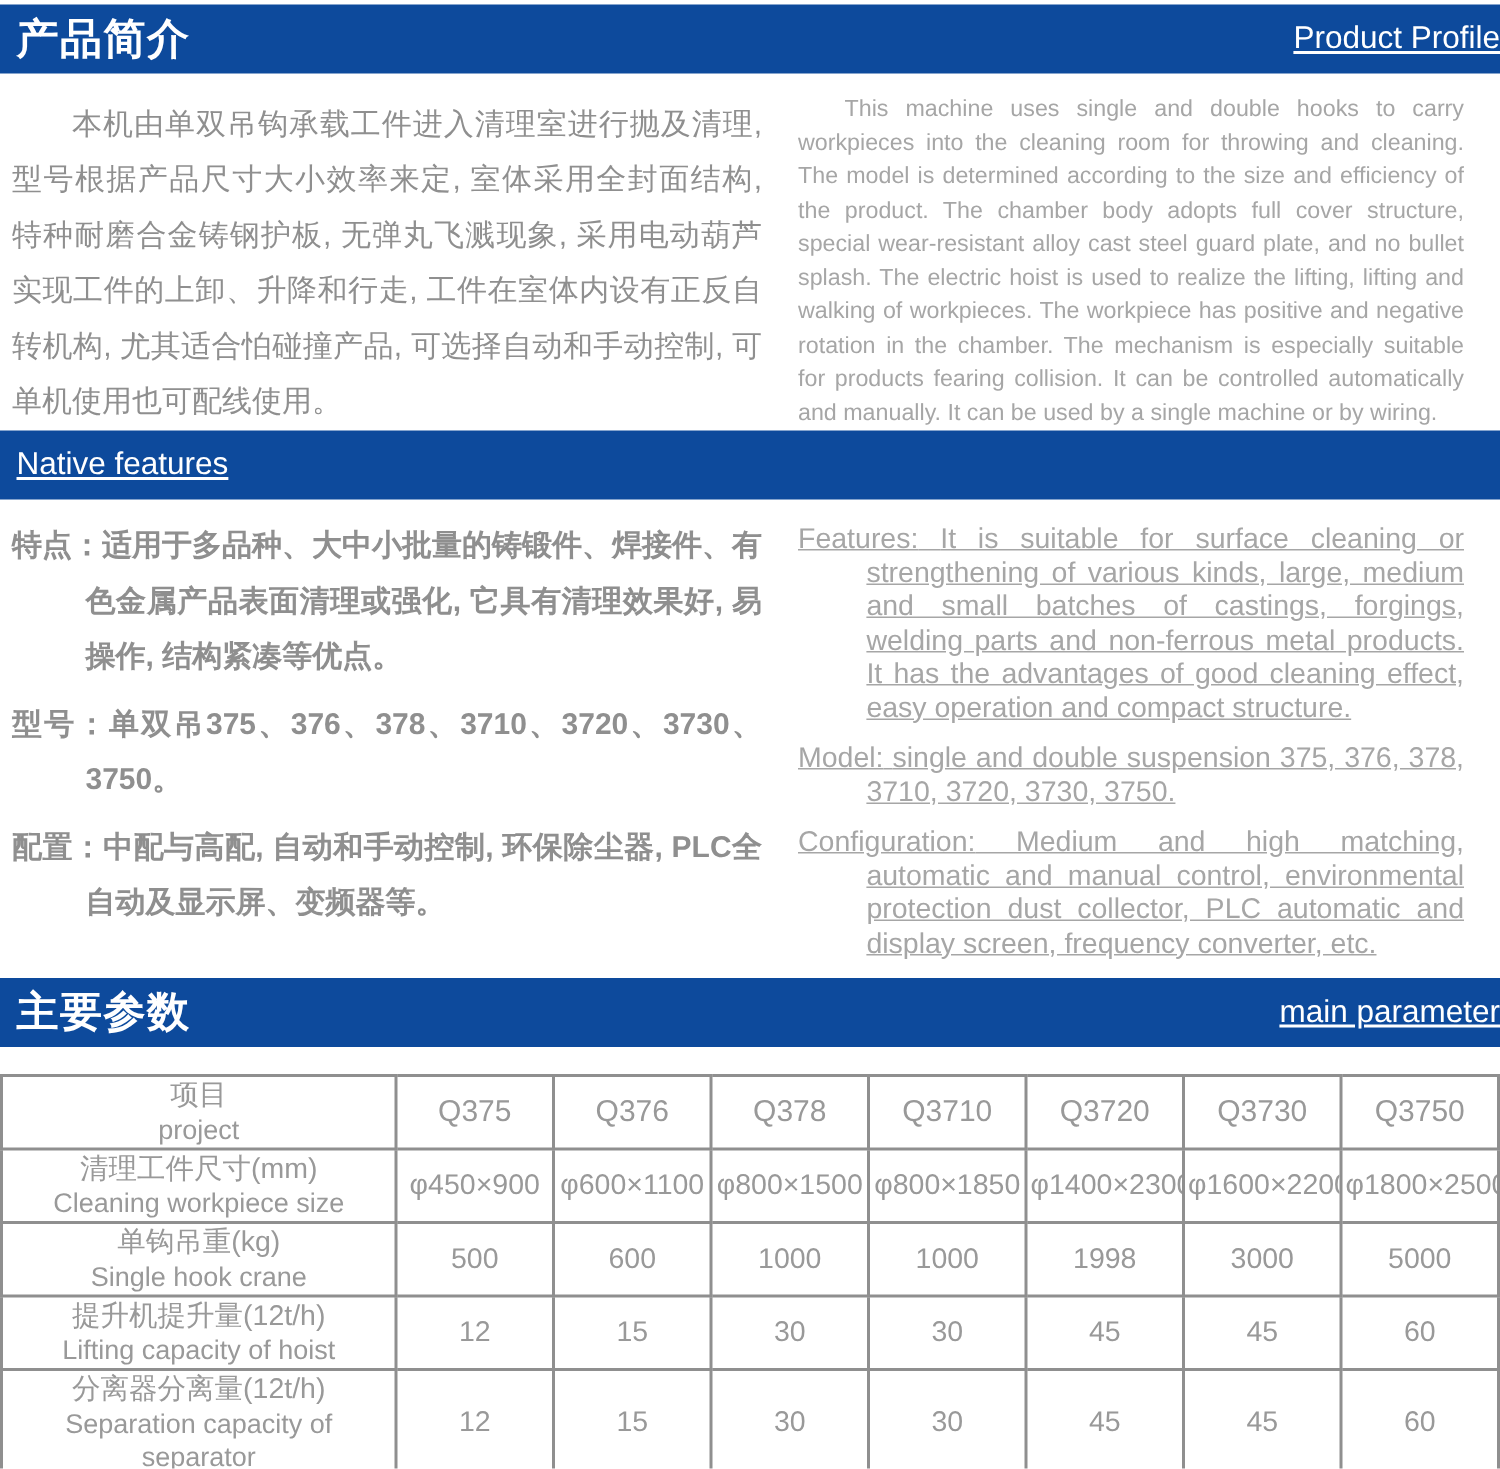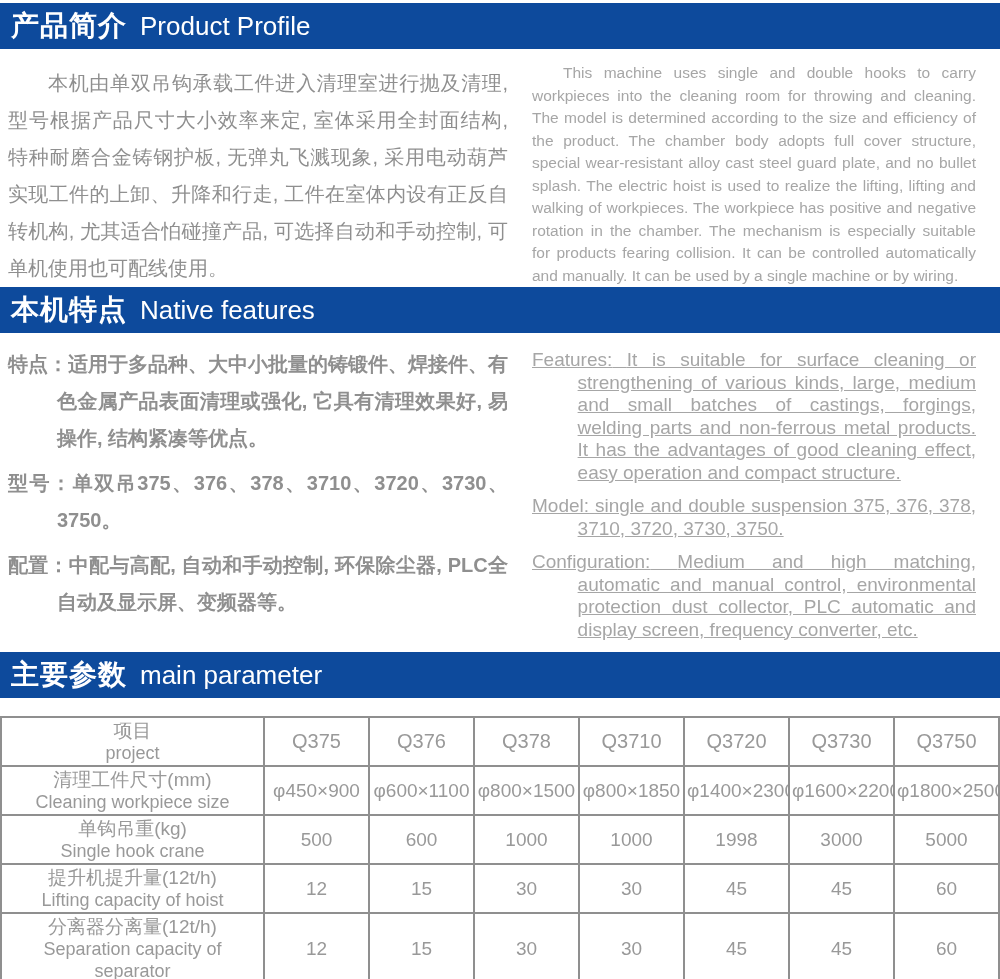--- a/index.html
+++ b/index.html
@@ -4,24 +4,24 @@
 <style>
   :root { --blue:#0d4a9c; --zh-gray:#8f8f8f; --en-gray:#a6a6a6; --tbl-gray:#999999; --border-gray:#8f8f8f; }
   * { box-sizing:border-box; }
   html,body { margin:0; padding:0; }
   body {
     width:1000px; height:979px; background:#ffffff; overflow:hidden;
     font-family:"Liberation Sans","DejaVu Sans",sans-serif;
   }
   .section-bar {
     background:var(--blue); color:#fff; height:46px;
-    display:flex; align-items:center; gap:13px; padding-left:11px;
+    display:flex; align-items:center; gap:13px; padding-left:11px;justify-content:space-between;
   }
   .bar-zh { font-size:28px; font-weight:bold; letter-spacing:1px; }
-  .bar-en { font-size:26px; font-weight:400; }
+  .bar-en { font-size:21px; font-weight:400;text-decoration:underline; }
   #bar-profile { margin-top:3px; }
 
   .two-col {
     display:grid; grid-template-columns:500px 444px; column-gap:24px;
     padding:0 4px 0 8px;
   }
   #profile-cols { min-height:191px; }
   #features-cols { min-height:227px; }
 
   .zh-body {
@@ -62,21 +62,20 @@
 <div class="section-bar" id="bar-profile">
   <span class="bar-zh">产品简介</span>
   <span class="bar-en">Product Profile</span>
 </div>
 <div class="two-col" id="profile-cols">
   <p class="zh-body">本机由单双吊钩承载工件进入清理室进行抛及清理, 型号根据产品尺寸大小效率来定, 室体采用全封面结构, 特种耐磨合金铸钢护板, 无弹丸飞溅现象, 采用电动葫芦实现工件的上卸、升降和行走, 工件在室体内设有正反自转机构, 尤其适合怕碰撞产品, 可选择自动和手动控制, 可单机使用也可配线使用。</p>
   <p class="en-body">This machine uses single and double hooks to carry workpieces into the cleaning room for throwing and cleaning. The model is determined according to the size and efficiency of the product. The chamber body adopts full cover structure, special wear-resistant alloy cast steel guard plate, and no bullet splash. The electric hoist is used to realize the lifting, lifting and walking of workpieces. The workpiece has positive and negative rotation in the chamber. The mechanism is especially suitable for products fearing collision. It can be controlled automatically and manually. It can be used by a single machine or by wiring.</p>
 </div>
 
 <div class="section-bar" id="bar-features">
-  <span class="bar-zh">本机特点</span>
   <span class="bar-en">Native features</span>
 </div>
 <div class="two-col" id="features-cols">
   <div class="zh-feat">
     <p><span>特点：</span><span>适用于多品种、大中小批量的铸锻件、焊接件、有色金属产品表面清理或强化, 它具有清理效果好, 易操作, 结构紧凑等优点。</span></p>
     <p><span>型号：</span><span>单双吊375、376、378、3710、3720、3730、3750。</span></p>
     <p><span>配置：</span><span>中配与高配, 自动和手动控制, 环保除尘器, PLC全自动及显示屏、变频器等。</span></p>
   </div>
   <div class="en-feat">
     <p><span>Features:</span> <span>It is suitable for surface cleaning or strengthening of various kinds, large, medium and small batches of castings, forgings, welding parts and non-ferrous metal products. It has the advantages of good cleaning effect, easy operation and compact structure.</span></p>

